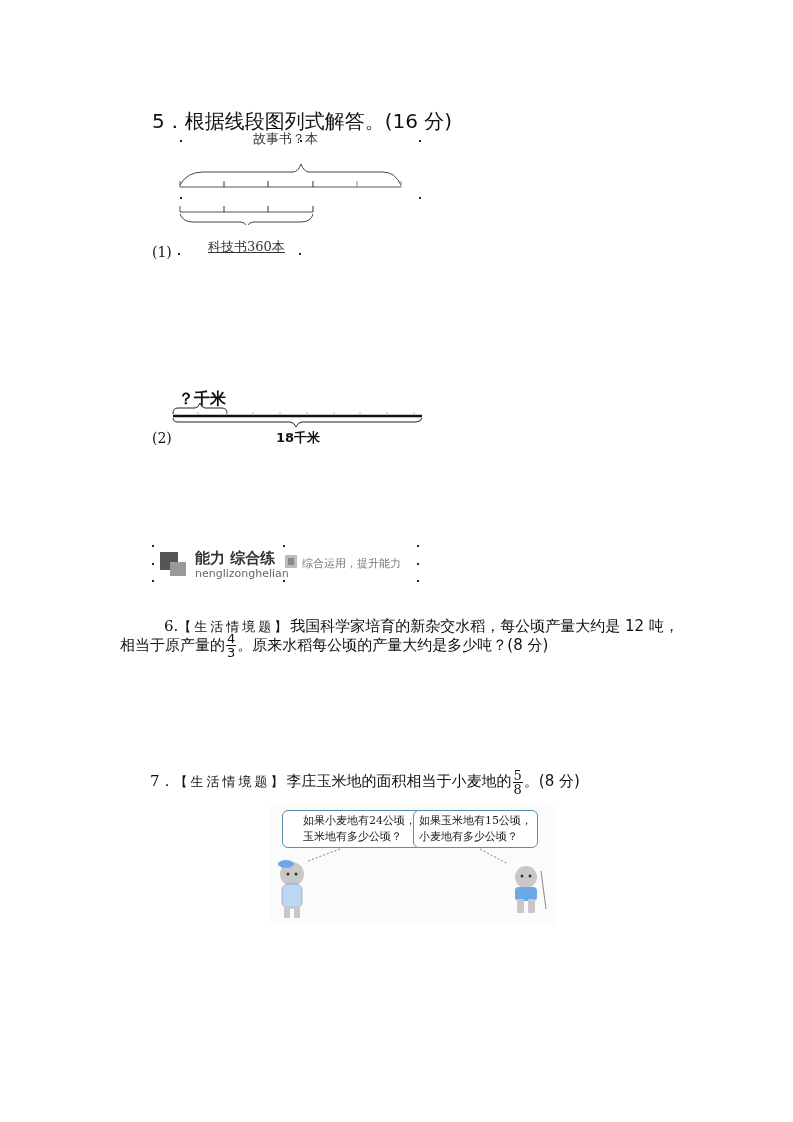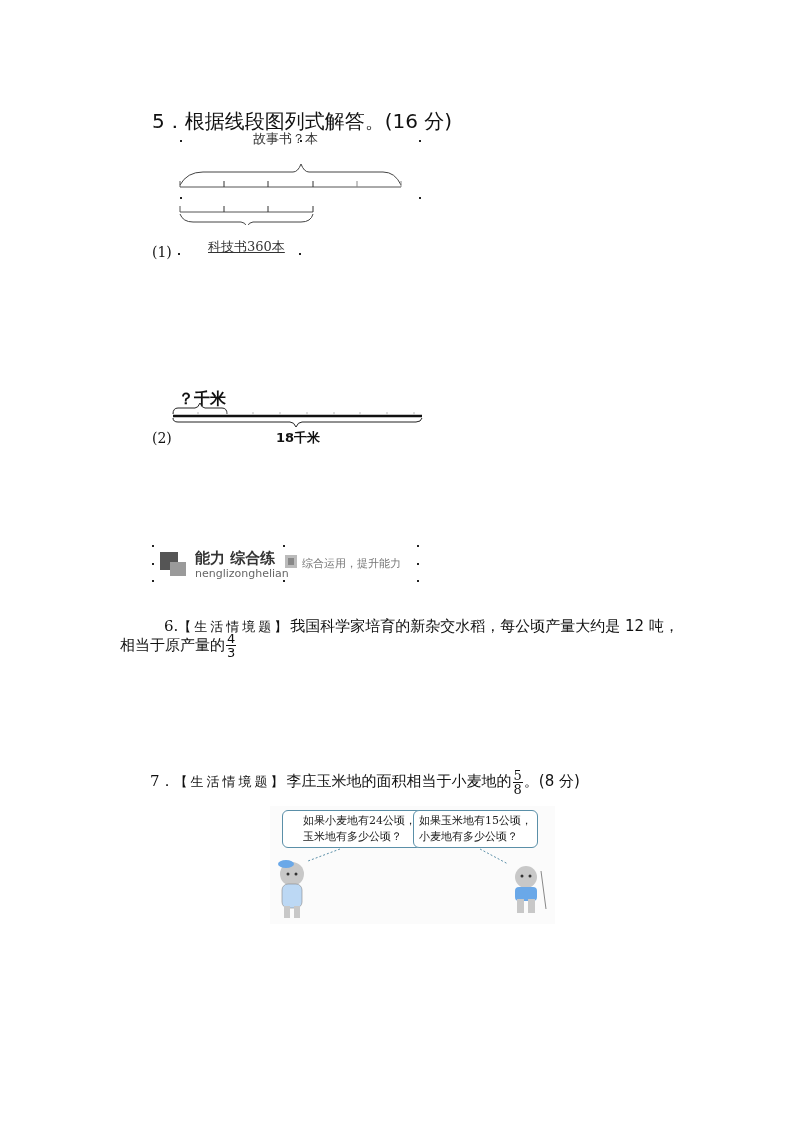--- a/index.html
+++ b/index.html
@@ -99,21 +99,21 @@
   <div class="abs sans banner-text" style="left:195px; top:549px; font-size:15px;">能力 综合练</div>
   <div class="abs sans" style="left:195px; top:567px; font-size:11px; color:#666;text-align:center;">nenglizonghelian</div>
   <div class="abs" style="left:285px; top:555px; width:12px; height:13px; background:#888; box-shadow: inset 0 0 0 3px #bbb;"></div>
   <div class="abs sans" style="left:302px; top:556px; font-size:11px; color:#777;">综合运用，提升能力</div>
 </div>
 
 <div class="abs qtitle" style="left:164px; top:597px;margin-top:20px;">
   <span>6.</span><span class="tag">【生活情境题】</span><span class="sans">我国科学家培育的新杂交水稻，每公顷产量大约是 12 吨，</span>
 </div>
 <div class="abs qtitle sans" style="left:120px; top:630px; line-height:30px;">
-  <span>相当于原产量的</span><span class="frac"><span class="num">4</span><span class="den">3</span></span>
+  <span>相当于原产量的</span><span class="frac"><span class="num">4</span><span class="den">3</span></span><span>。原来水稻每公顷的产量大约是多少吨？(8 分)</span>
 </div>
 
 <div class="abs qtitle" style="left:150px; top:766px; line-height:30px;">
   <span>7．</span><span class="tag">【生活情境题】</span><span class="sans">李庄玉米地的面积相当于小麦地的</span><span class="frac"><span class="num">5</span><span class="den">8</span></span><span class="sans">。(8 分)</span>
 </div>
 
 <div class="abs" style="left:270px; top:806px; width:285px; height:118px; background:#fbfbfb;">
   <div class="bubble" style="left:12px; top:4px;padding-left:20px;">
     <div>如果小麦地有24公顷，</div>
     <div>玉米地有多少公顷？</div>

